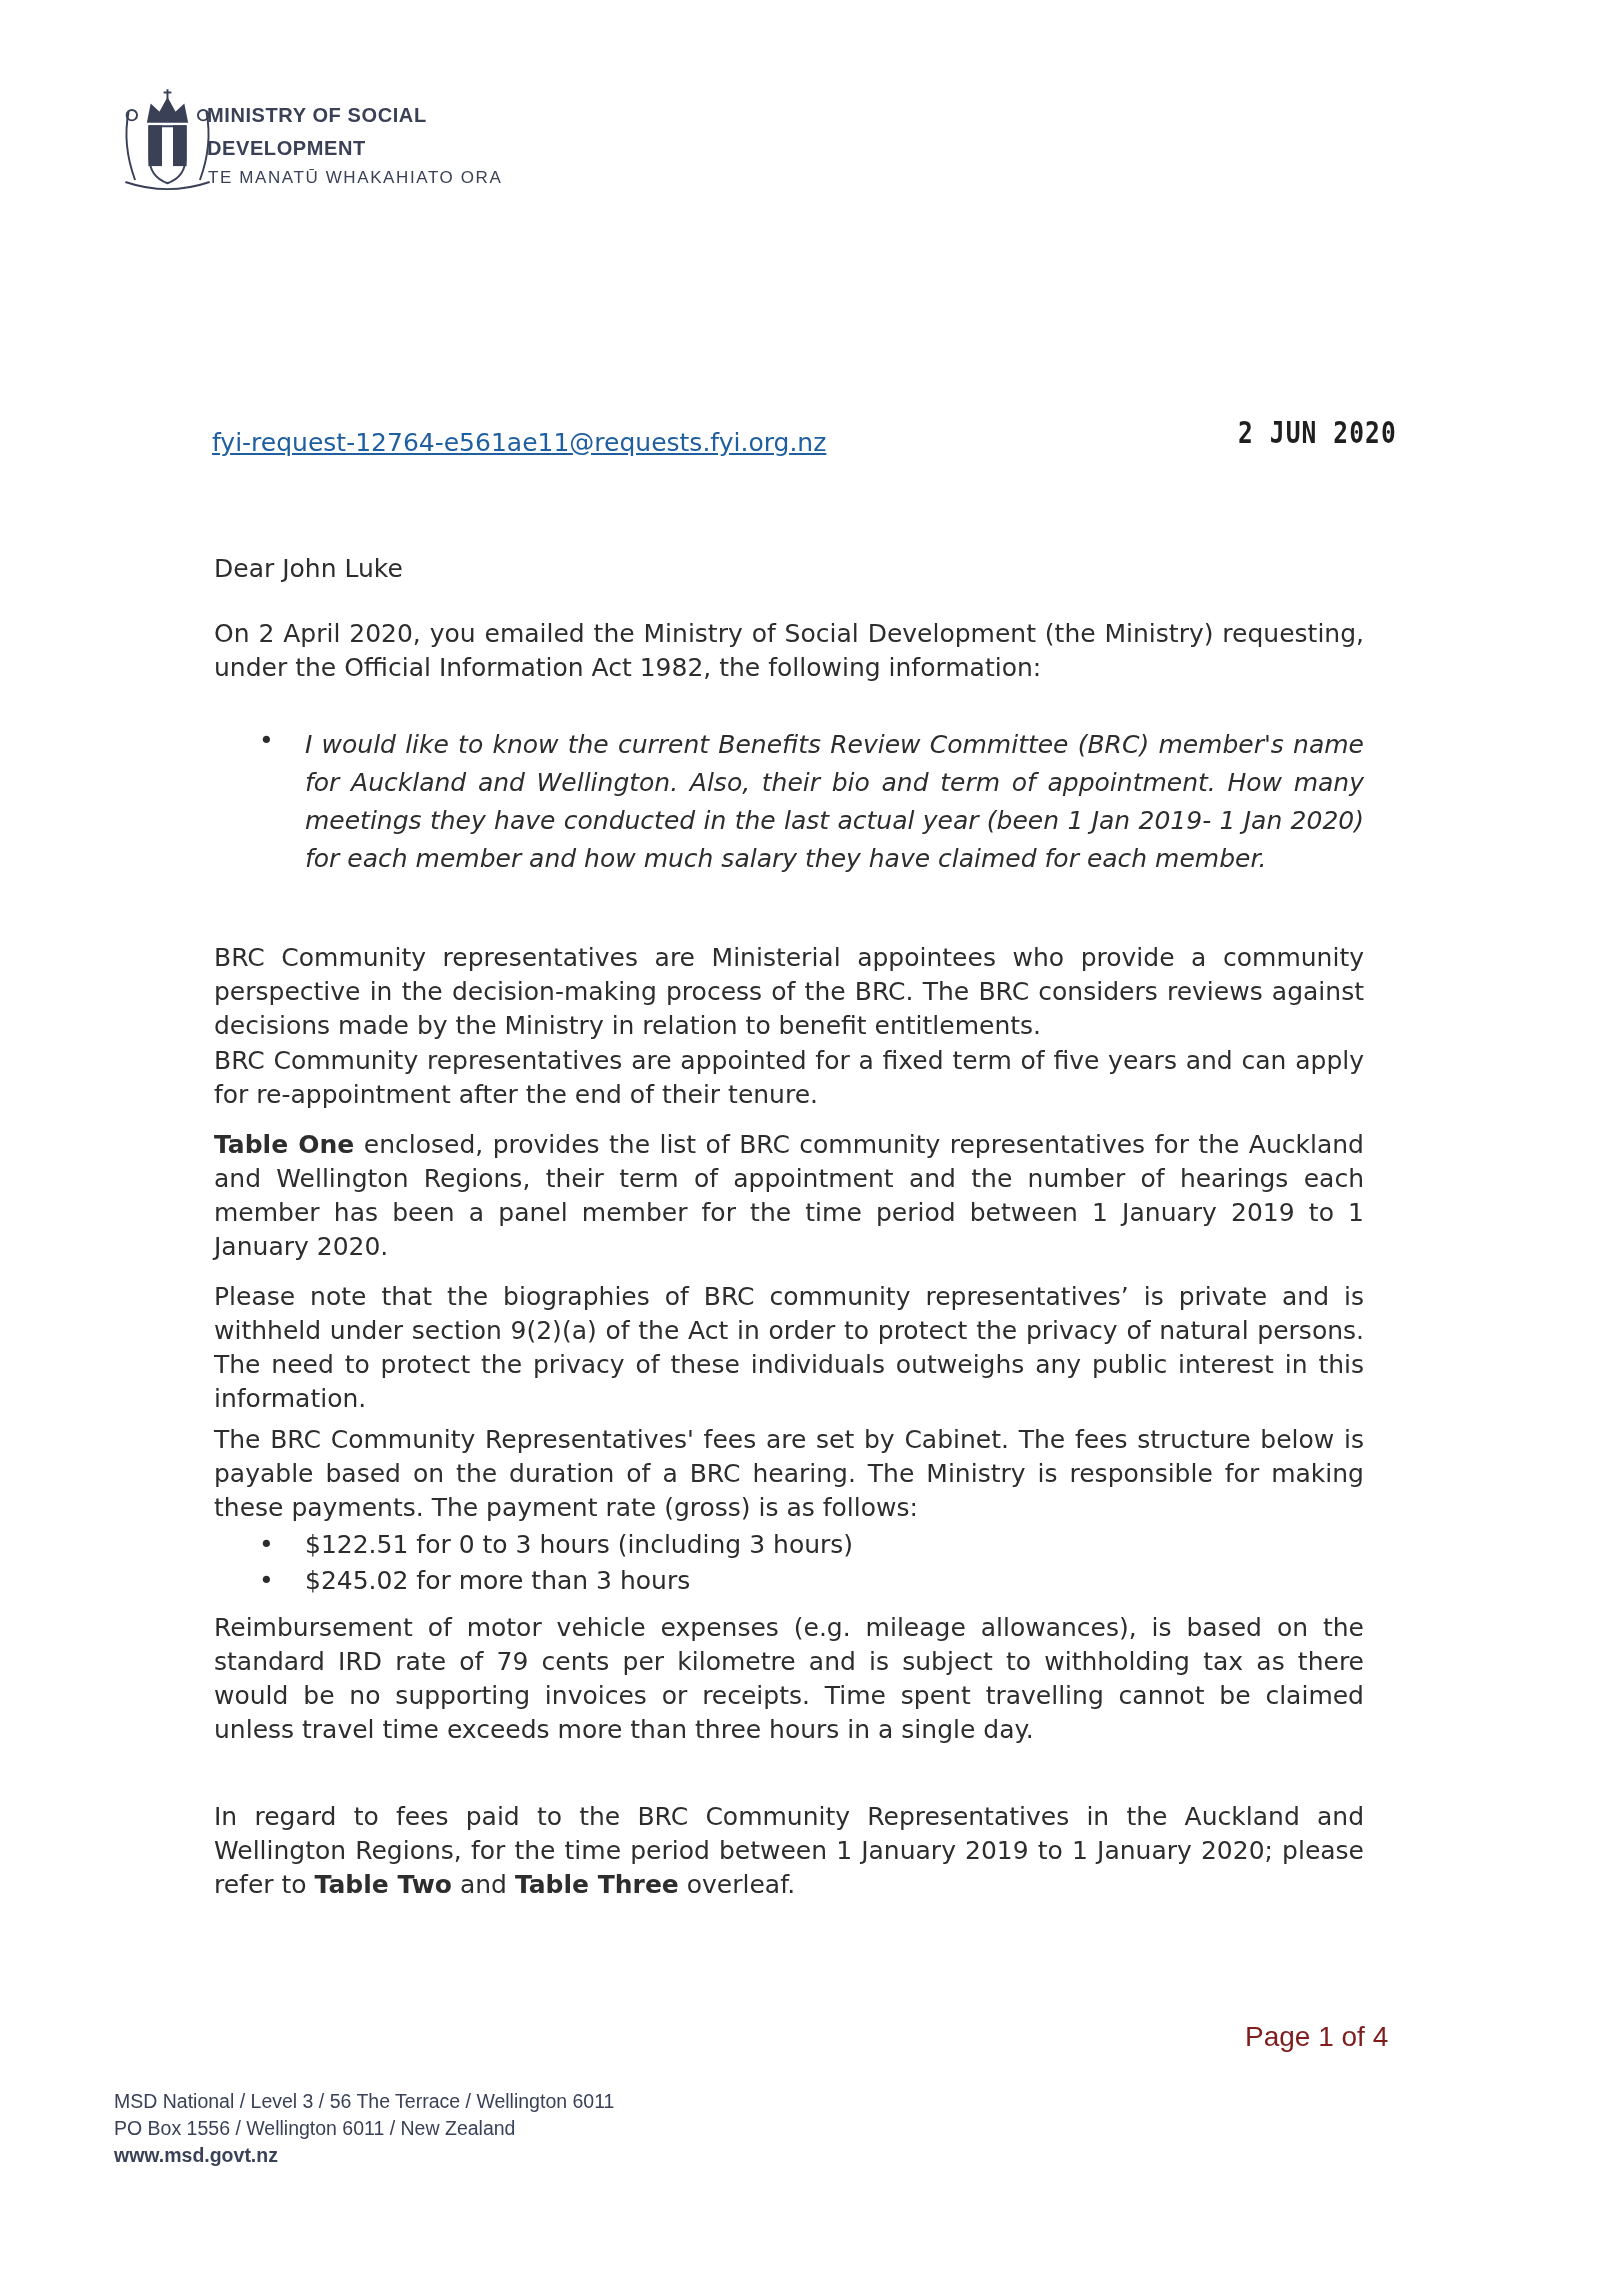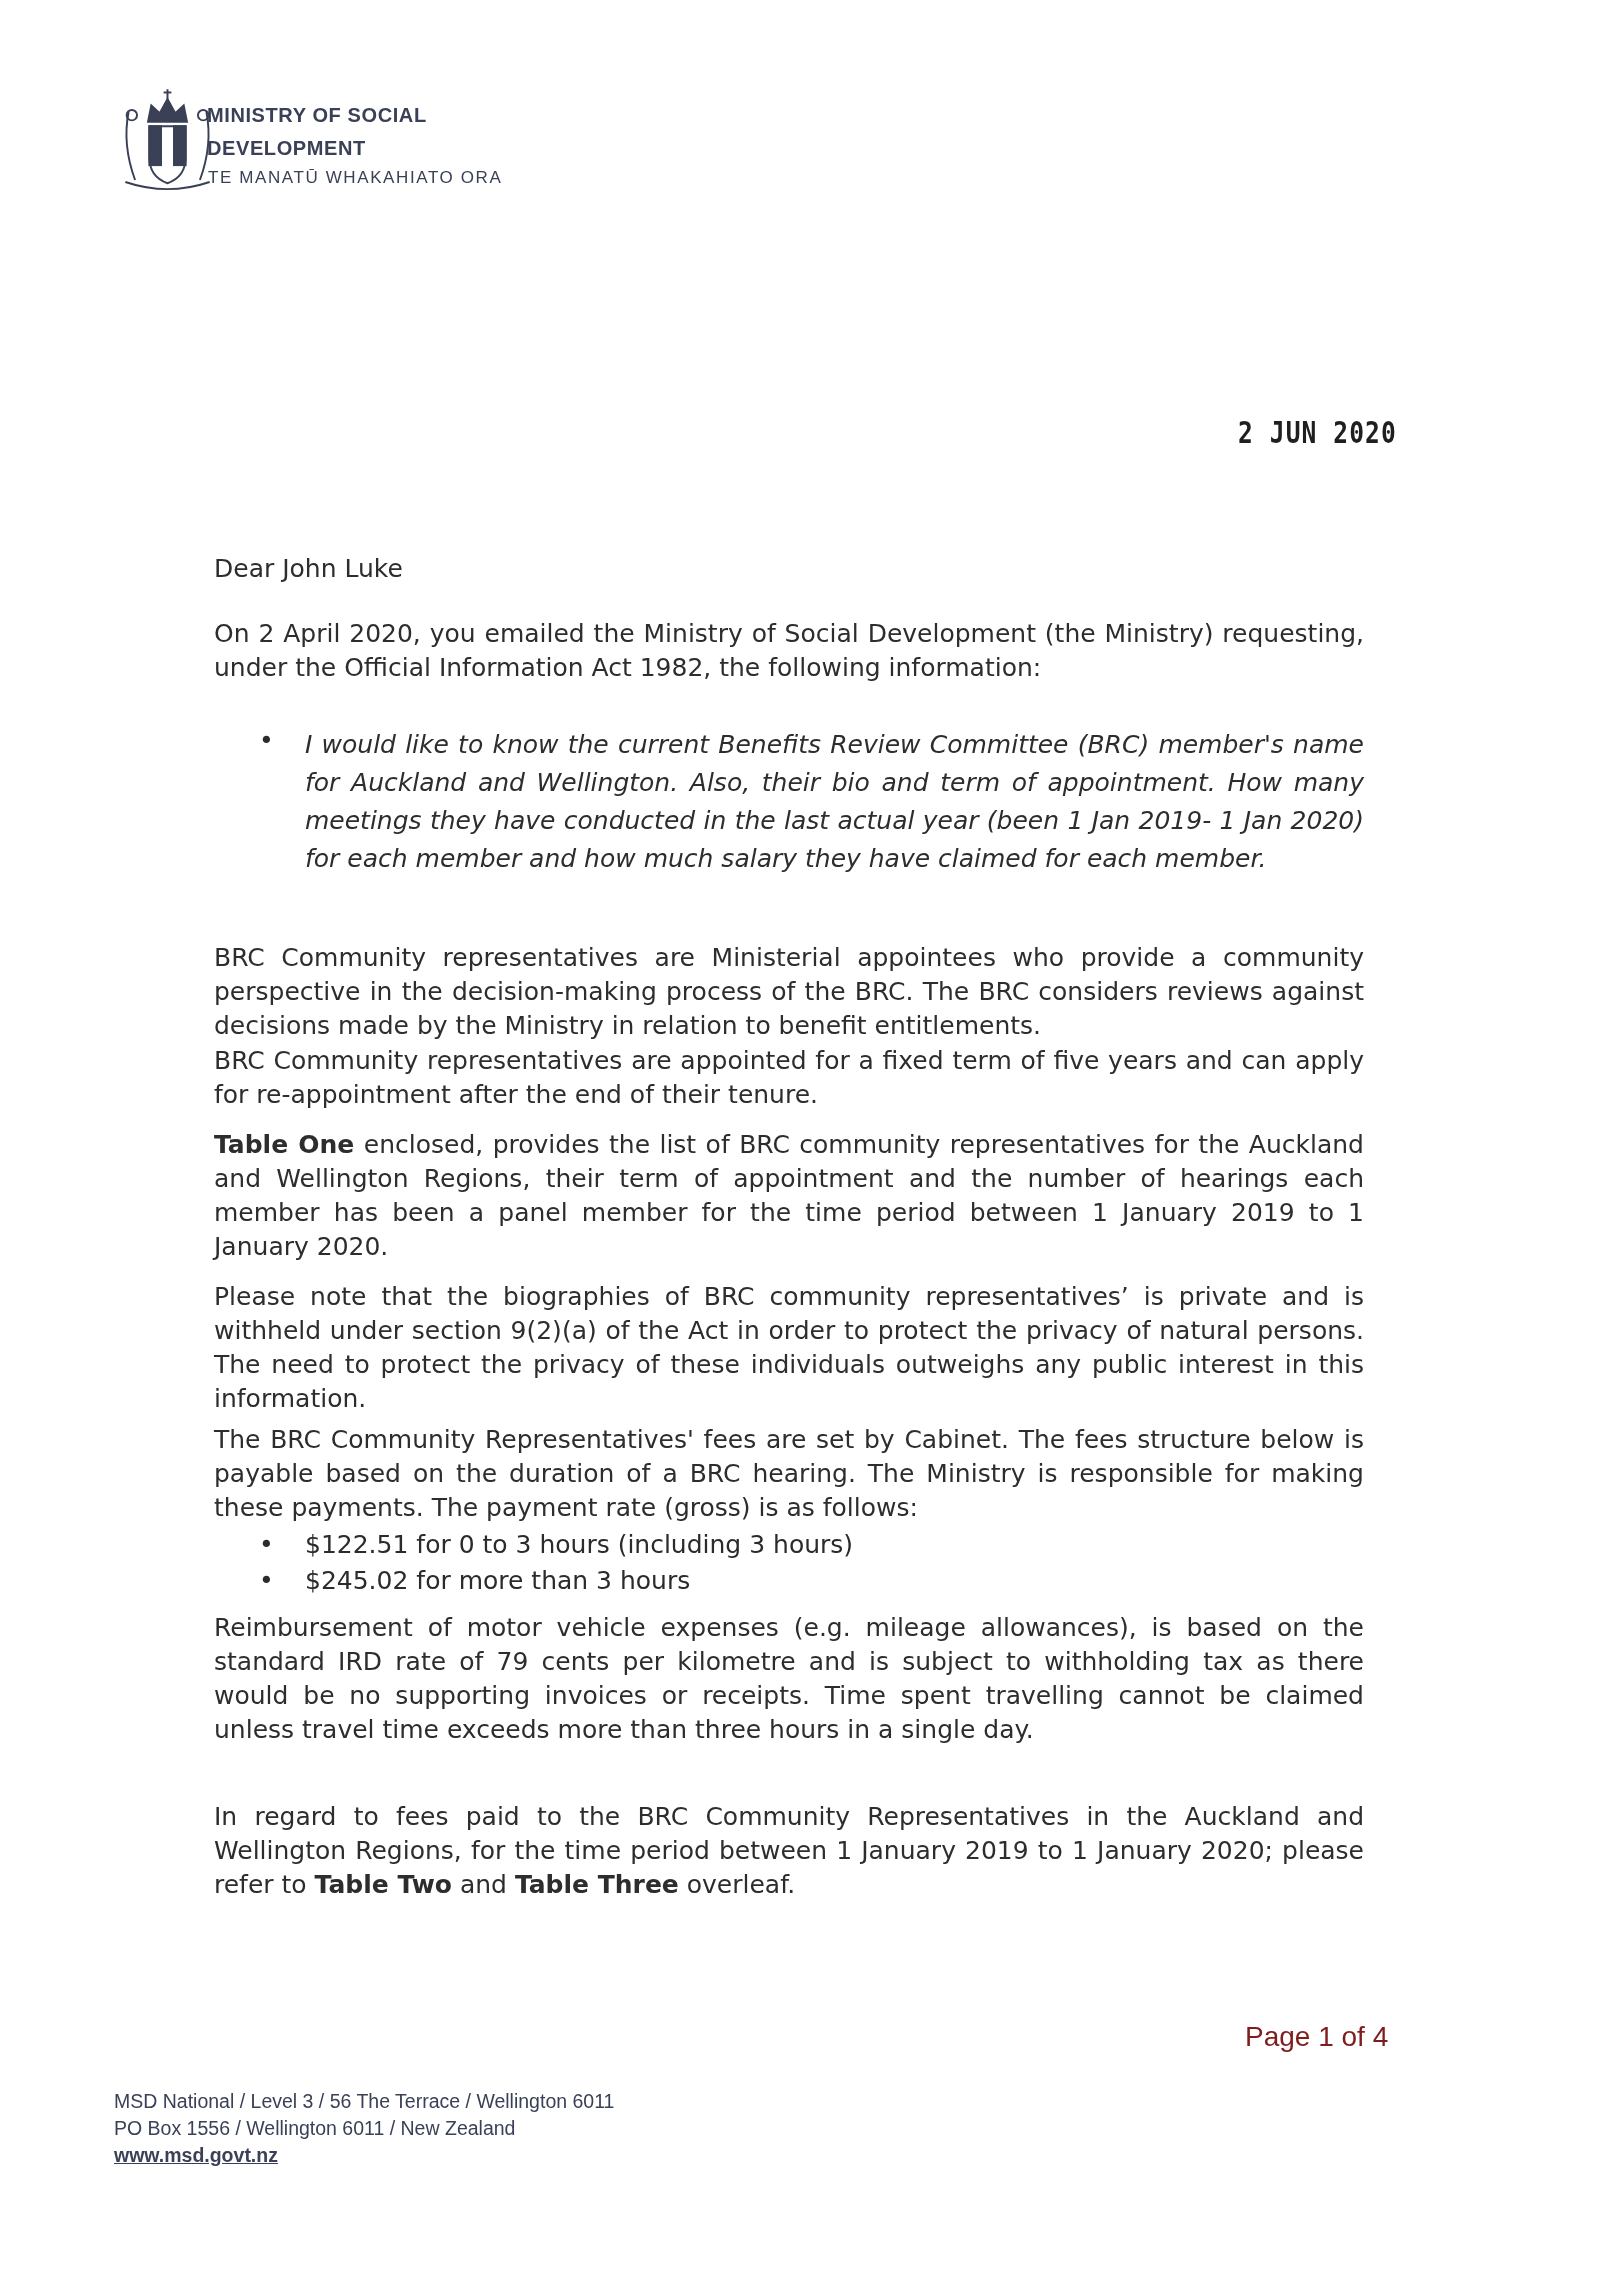--- a/index.html
+++ b/index.html
@@ -57,21 +57,21 @@
     .p7 { top: 1611px; }
     .p8 { top: 1800px; }
 
     b { font-weight: bold; }
 
     .page-num {
       left: 1245px; top: 2021px; font-family: "Liberation Sans", sans-serif;
       font-size: 28px; color: #7f1d1d;
     }
     .footer { left: 114px; top: 2088px; font-family: "Liberation Sans", sans-serif; color: #3a4157; font-size: 19.5px; line-height: 27px; }
-    .footer .web { font-weight: bold; text-decoration: underline; }
+    .footer .web { font-weight: bold; }
   </style>
 </head>
 <body>
 
 <div class="abs crest">
   <svg width="117" height="107" viewBox="0 0 180 165">
     <g fill="none" stroke="#3a4157" stroke-width="3">
 
       <path d="M60 55 L65 30 L78 42 L90 20 L102 42 L115 30 L120 55 Z" fill="#3a4157"></path>
       <line x1="90" y1="5" x2="90" y2="20"></line>
@@ -90,20 +90,21 @@
     </g>
   </svg>
 </div>
 <div class="abs org-name">
   <div>MINISTRY OF SOCIAL</div>
   <div>DEVELOPMENT</div>
 </div>
 <div class="abs org-sub">TE MANATŪ WHAKAHIATO ORA</div>
 
 <div class="abs recipient">
+  <div class="email">fyi-request-12764-e561ae11@requests.fyi.org.nz</div>
 </div>
 <div class="abs date-stamp">2 JUN 2020</div>
 
 <div class="abs body-text salutation">Dear John Luke</div>
 <div class="abs body-text p1">On 2 April 2020, you emailed the Ministry of Social Development (the Ministry) requesting, under the Official Information Act 1982, the following information:</div>
 
 <div class="abs req-list">
   <span class="req-bullet">•</span>
   <div class="req-text">I would like to know the current Benefits Review Committee (BRC) member's name for Auckland and Wellington. Also, their bio and term of appointment. How many meetings they have conducted in the last actual year (been 1 Jan 2019- 1 Jan 2020) for each member and how much salary they have claimed for each member.</div>
 </div>

